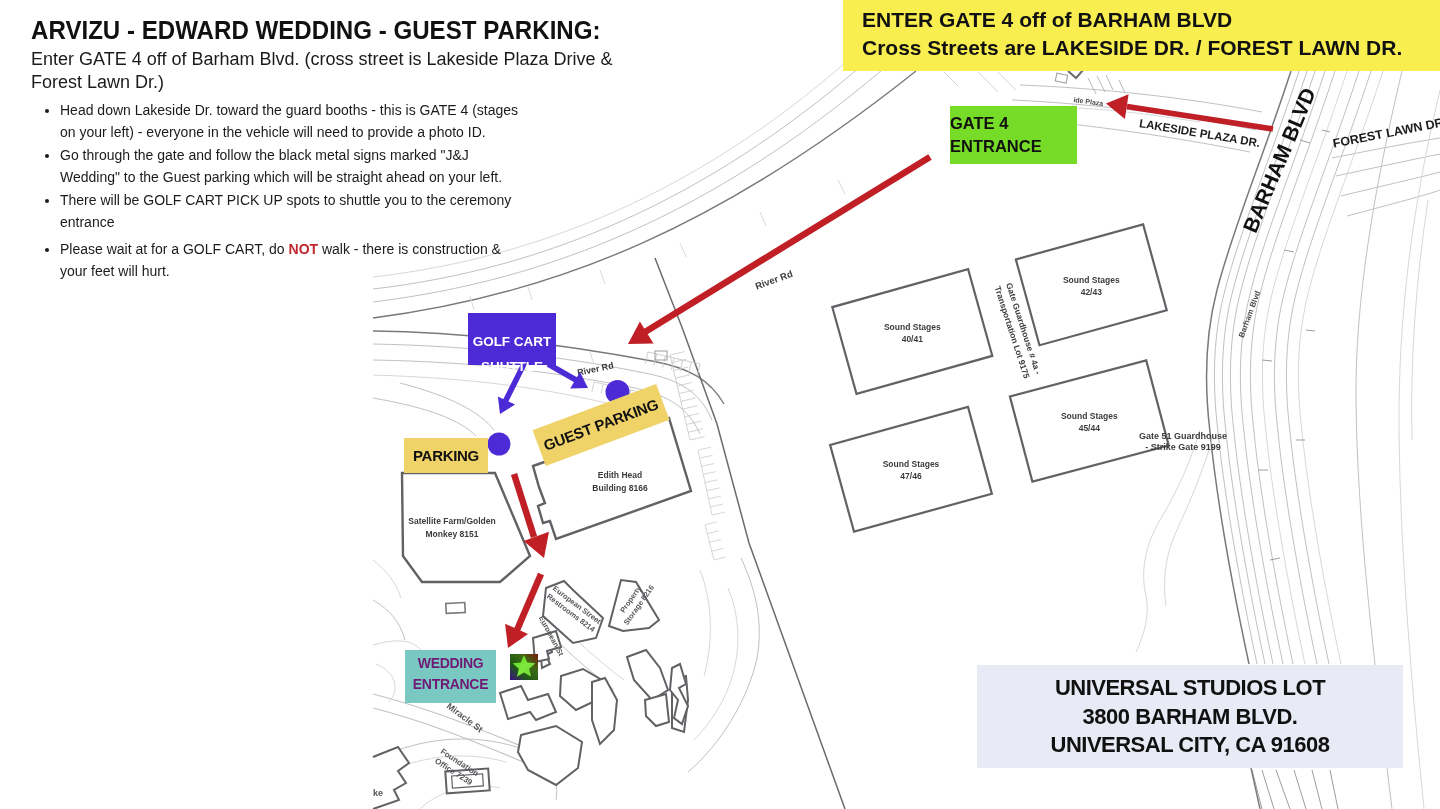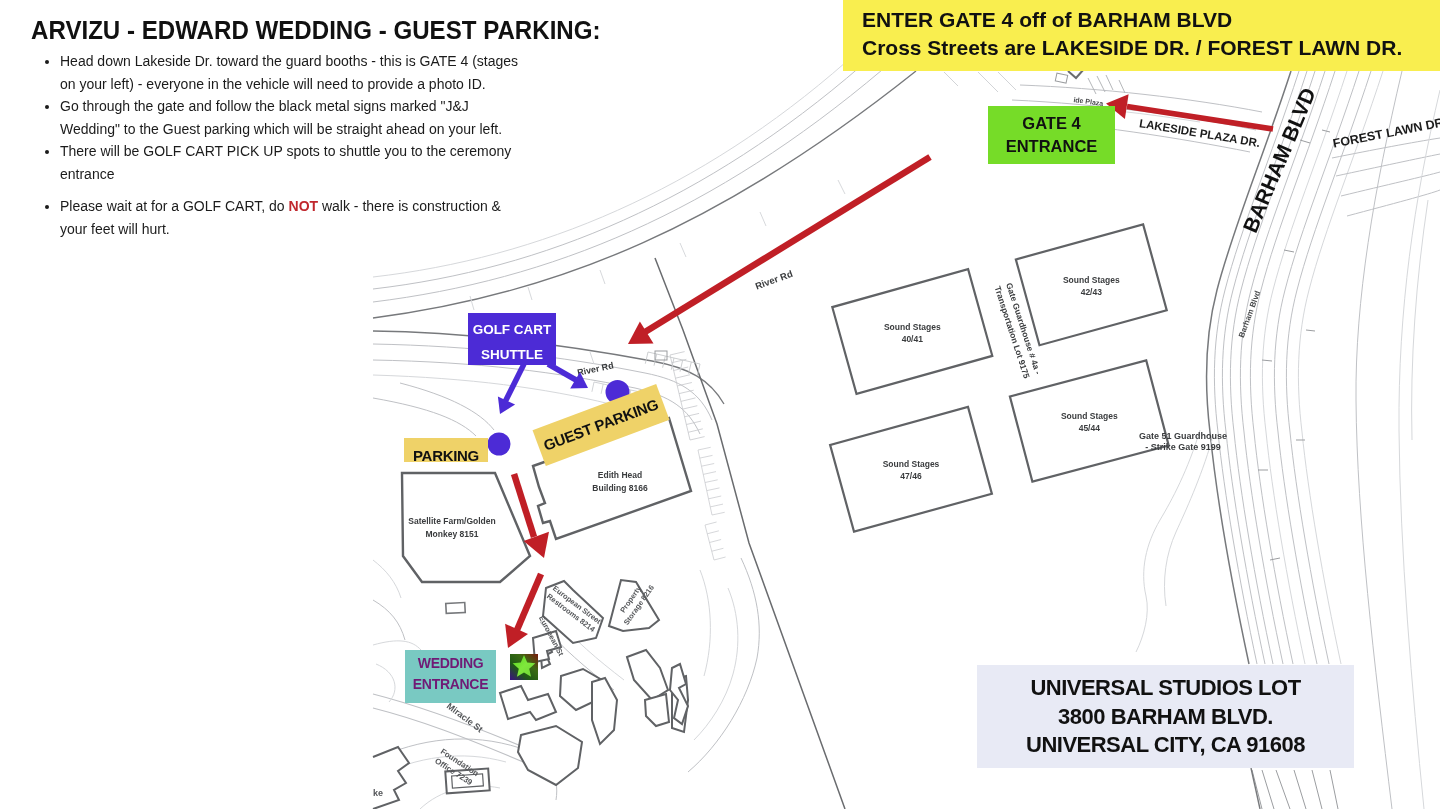--- a/index.html
+++ b/index.html
@@ -255,33 +255,34 @@
 <g>
       <rect x="510" y="654" width="28" height="26" fill="url(#starbg)"></rect>
 <polygon points="524,655 527.2,662.6 535.4,663.3 529.2,668.7 531.1,676.7 524,672.5 516.9,676.7 518.8,668.7 512.6,663.3 520.8,662.6" fill="url(#stargrn)"></polygon>
     </g>
 </svg>
 
 <div class="abs" style="left:31px;top:13px;width:660px">
 
 <div style="font-size:26px;font-weight:bold;line-height:30px;padding-top:2px;color:#111;white-space:nowrap;transform:scaleX(0.927);transform-origin:0 50%">ARVIZU - EDWARD WEDDING - GUEST PARKING:</div>
 
+<div style="font-size:18px;line-height:23px;color:#1b1b1b;margin-top:2.5px">Enter GATE 4 off of Barham Blvd. (cross street is Lakeside Plaza Drive &amp;<br>Forest Lawn Dr.)</div>
 
 <ul style="font-size:14px;line-height:22.5px;color:#1b1b1b;margin:5px 0 0 0;padding-left:29px;white-space:nowrap">
 <li>Head down Lakeside Dr. toward the guard booths - this is GATE 4 (stages<br>on your left) - everyone in the vehicle will need to provide a photo ID.</li>
 <li>Go through the gate and follow the black metal signs marked "J&amp;J<br>Wedding" to the Guest parking which will be straight ahead on your left.</li>
 <li>There will be GOLF CART PICK UP spots to shuttle you to the ceremony<br>entrance</li>
-<li style="margin-top:10px">Please wait at for a GOLF CART, do <b style="color:#c0272d">NOT</b> walk - there is construction &amp;<br>your feet will hurt.</li>
+<li style="margin-top:4px">Please wait at for a GOLF CART, do <b style="color:#c0272d">NOT</b> walk - there is construction &amp;<br>your feet will hurt.</li>
 </ul>
 </div>
 
 <div class="abs" style="left:843px;top:0;width:597px;height:70.5px;background:#f9ee4f;padding:6px 0 0 19px;font-size:21px;font-weight:bold;line-height:28px;color:#111">ENTER GATE 4 off of BARHAM BLVD<br>Cross Streets are LAKESIDE DR. / FOREST LAWN DR.</div>
 
-<div class="abs" style="left:988px;top:106px;width:127px;height:58px;background:#76dc28;text-align:center;font-size:16.5px;font-weight:bold;line-height:23px;padding-top:6px;color:#111">GATE 4<br>ENTRANCE</div>
-
-<div class="abs" style="left:468px;top:313px;width:88px;height:52px;background:#4c2bd6;text-align:center;font-size:13.5px;font-weight:bold;line-height:25px;padding-top:4px;color:#fff">GOLF CART<br>SHUTTLE</div>
-
-<div class="abs" style="left:404px;top:438px;width:84px;height:24px;background:#efd268;text-align:center;font-size:15px;font-weight:bold;line-height:35px;color:#111;letter-spacing:-0.3px">PARKING</div>
+<div class="abs" style="left:950px;top:106px;width:127px;height:58px;background:#76dc28;font-size:16.5px;font-weight:bold;line-height:23px;padding-top:6px;color:#111">GATE 4<br>ENTRANCE</div>
+
+<div class="abs" style="left:468px;top:313px;width:88px;height:52px;background:#4c2bd6;text-align:center;font-size:13.5px;font-weight:bold;line-height:25px;padding-top:16px;color:#fff">GOLF CART<br>SHUTTLE</div>
+
+<div class="abs" style="left:404px;top:438px;width:84px;height:35px;background:#efd268;text-align:center;font-size:15px;font-weight:bold;line-height:35px;color:#111;letter-spacing:-0.3px">PARKING</div>
 
 <div class="abs" style="left:535px;top:406px;width:132px;height:38px;background:#efd268;transform:rotate(-20.5deg);text-align:center;font-size:15px;font-weight:bold;line-height:38px;color:#111;white-space:nowrap;letter-spacing:-0.2px">GUEST PARKING</div>
 
 <div class="abs" style="left:405px;top:650px;width:91px;height:53px;background:#79c9c2;text-align:center;font-size:14px;font-weight:bold;line-height:21px;padding-top:2.5px;color:#701a75;letter-spacing:-0.3px">WEDDING<br>ENTRANCE</div>
 
-<div class="abs" style="left:977px;top:665px;width:377px;height:103px;background:#e8eaf5;text-align:center;font-size:22px;font-weight:bold;line-height:28.5px;padding-top:9px;color:#111;letter-spacing:-0.5px">UNIVERSAL STUDIOS LOT<br>3800 BARHAM BLVD.<br>UNIVERSAL CITY, CA 91608</div>
+<div class="abs" style="left:977px;top:665px;width:426px;height:103px;background:#e8eaf5;text-align:center;font-size:22px;font-weight:bold;line-height:28.5px;padding-top:9px;color:#111;letter-spacing:-0.5px">UNIVERSAL STUDIOS LOT<br>3800 BARHAM BLVD.<br>UNIVERSAL CITY, CA 91608</div>
 </body></html>

